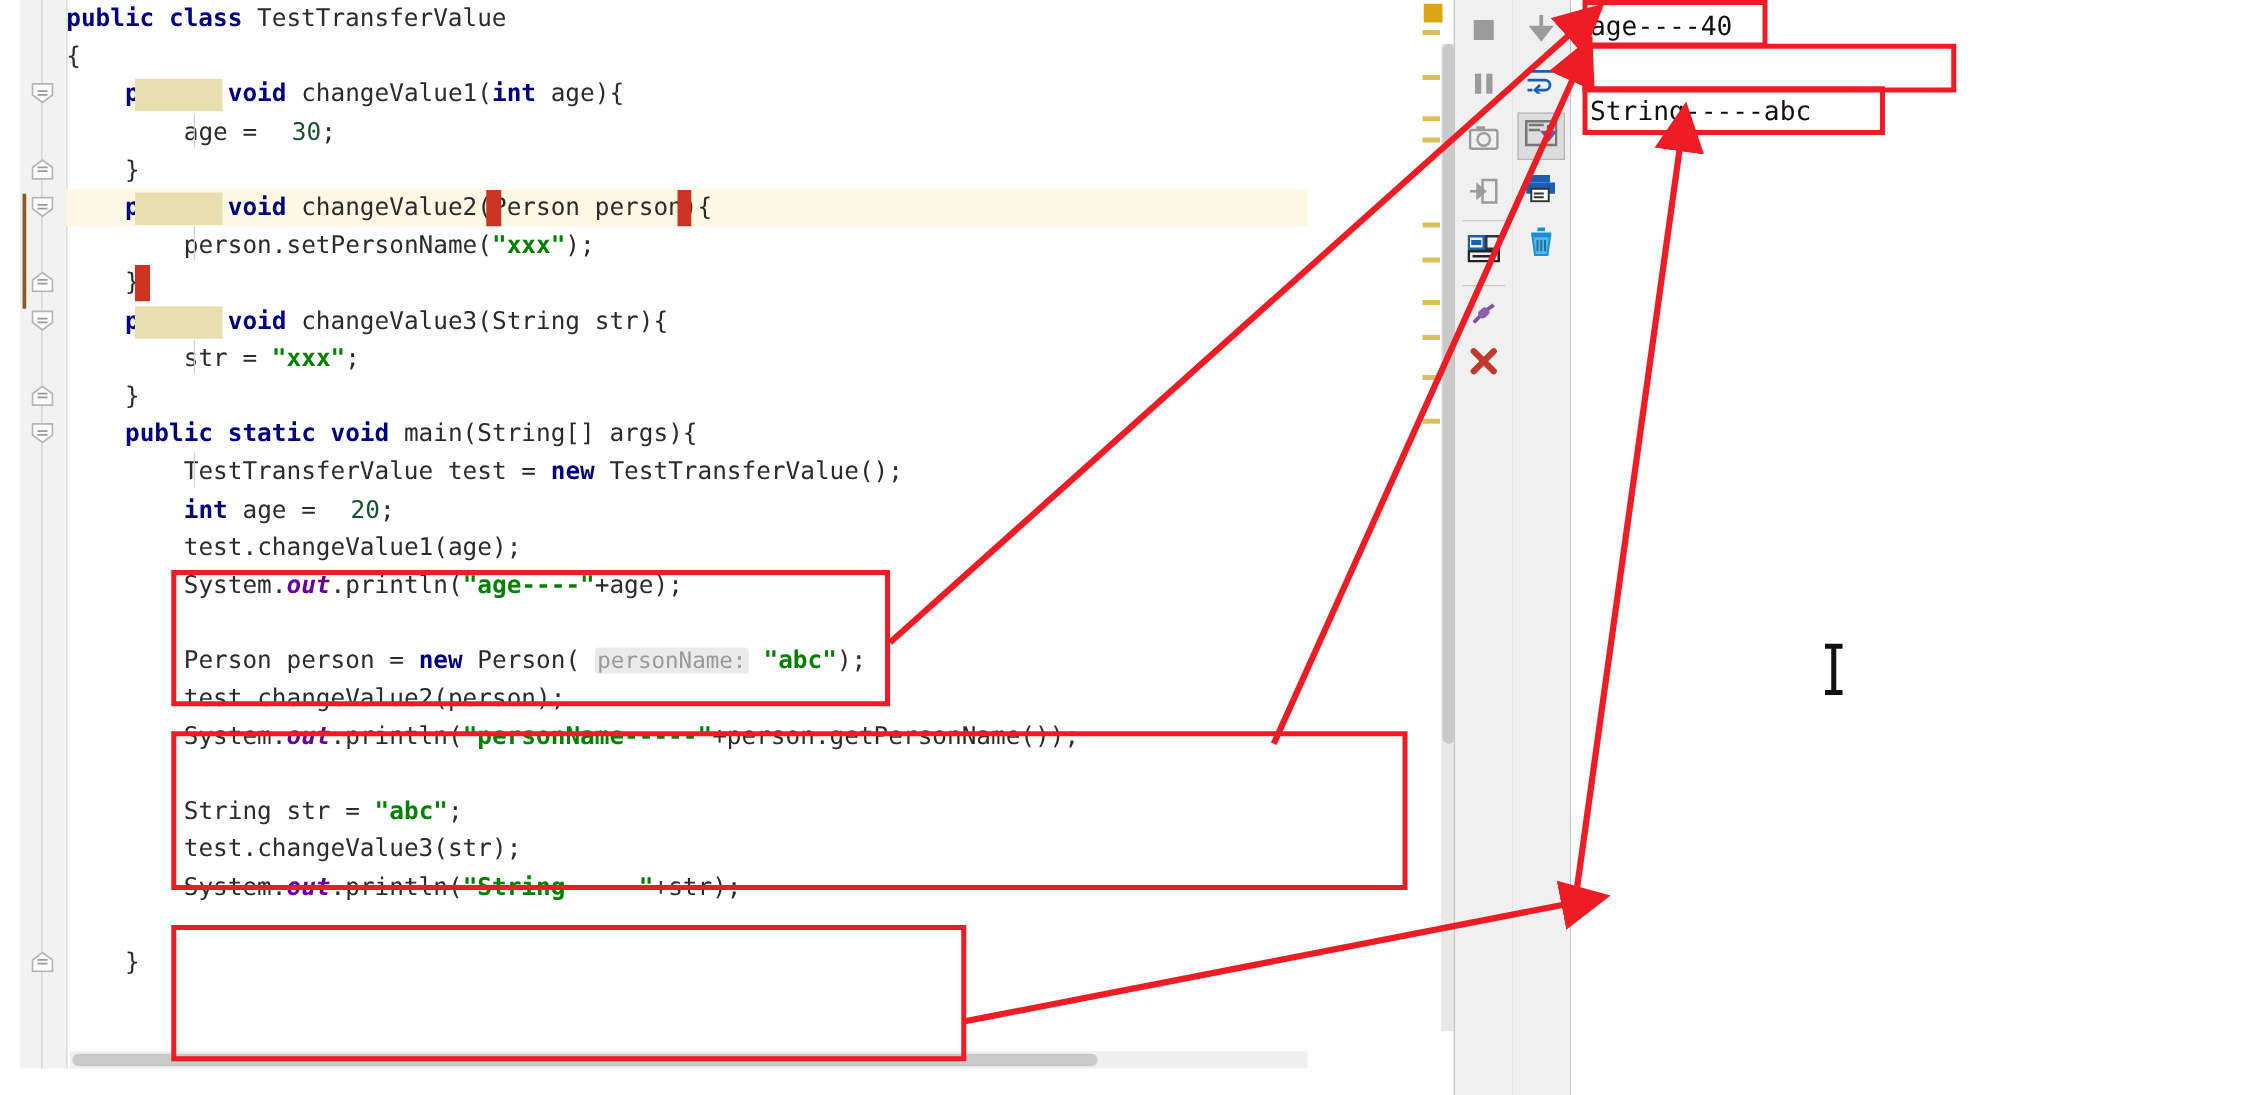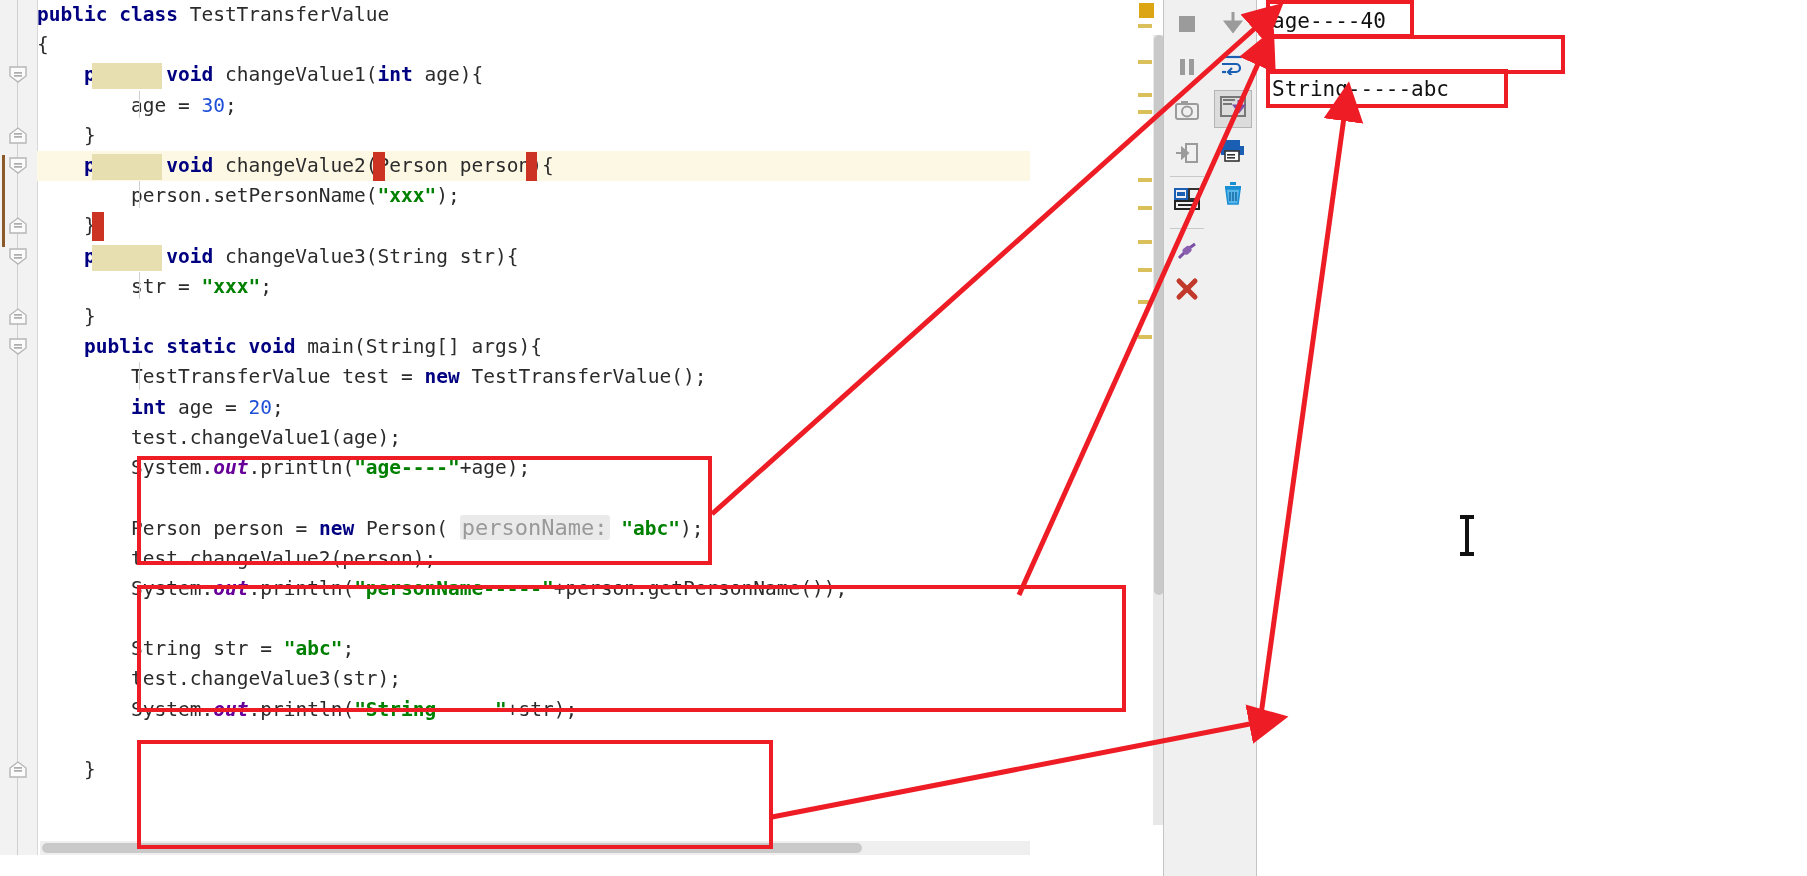--- a/index.html
+++ b/index.html
@@ -1,38 +1,38 @@
 <!DOCTYPE html>
 <html><head>
 <meta charset="utf-8">
 <style>
   html,body{margin:0;padding:0;background:#fff;}
   body{width:1807px;height:876px;overflow:hidden;font-family:"DejaVu Sans Mono",monospace;}
   #root{position:relative;width:1807px;height:876px;background:#fff;}
 
   
-  .editor{position:absolute;left:0;top:0;width:1030px;height:855px;background:#ffffff;overflow:hidden;}
+  .editor{position:absolute;left:16px;top:0;width:1030px;height:855px;background:#ffffff;overflow:hidden;}
   .gutter{position:absolute;left:0;top:0;width:37px;height:855px;background:#f2f2f2;border-right:1px solid #d8d8d8;}
   .gutter-line{position:absolute;left:17px;top:0;width:1px;height:855px;background:#cfcfcf;}
   .fold{position:absolute;left:9px;width:18px;height:17px;}
   .fold svg{display:block;}
   .changebar{position:absolute;left:2px;width:3px;background:#8a5a2b;}
 
   .code{position:absolute;left:37px;top:0;width:1126px;height:855px;
         font-family:"DejaVu Sans Mono",monospace;font-size:19.5px;line-height:30.2px;
         color:#2b2b2b;white-space:pre;}
   .ln{position:absolute;left:0;height:30.2px;white-space:pre;display:block;}
   .indentguide{position:absolute;width:1px;background:#d0d0d0;}
 
   .kw{color:#000080;font-weight:bold;}
   .str{color:#008000;font-weight:bold;}
-  .num{color:#1d4ed8;}
+  .num{color:#14532d;margin-left:16px;}
   .fld{color:#660099;font-style:italic;font-weight:bold;}
   .plain{color:#2b2b2b;}
-  .hint{background:#eaeaea;color:#999999;border-radius:3px;padding:0 2px;font-size:22px;}
+  .hint{background:#eaeaea;color:#999999;border-radius:3px;padding:0 2px;font-size:18px;}
   .hl-word{position:absolute;height:26px;background:#e8dfb0;}
   .hl-err{position:absolute;height:29px;background:#cc3322;}
   .hl-caretline{position:absolute;left:0;width:1126px;height:30.2px;background:#fcf8e4;}
 
   
   .stripe{position:absolute;left:1137px;top:0;width:16px;height:846px;background:#ffffff;}
   .stripe .mark{position:absolute;left:1px;width:14px;height:4px;background:#d9c05a;}
   .stripe .topmark{position:absolute;left:2px;top:3px;width:15px;height:15px;background:#dba514;}
 
   

